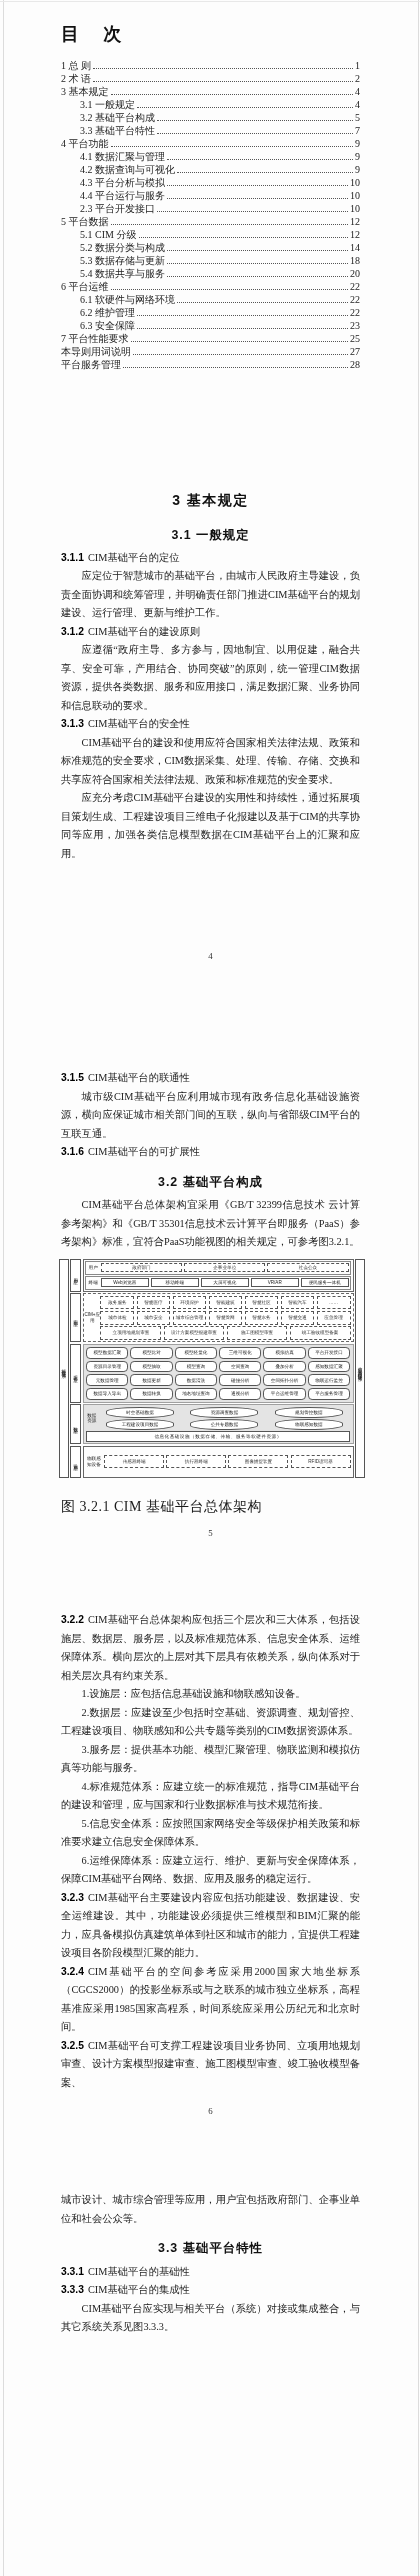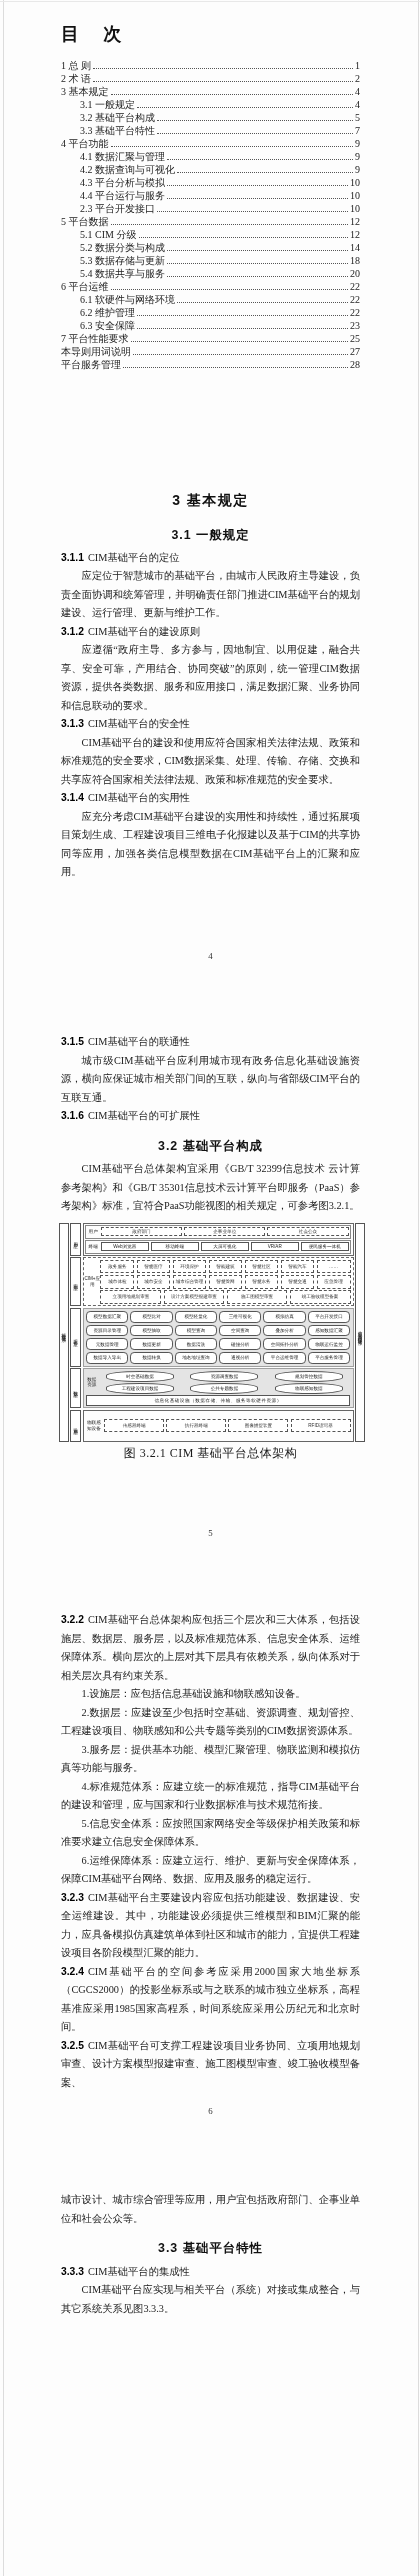--- a/index.html
+++ b/index.html
@@ -46,21 +46,21 @@
 .f1-svc .f1-items{flex:1}
 .f1-svc .f1-box{border-radius:4.1px}
 .f1-datawrap{height:40px;border:1.5px solid #a0a0a0;background:#e4e4e4;padding:1.5px 2.6px;display:flex;flex-direction:column;gap:1.5px}
 .f1-datarow{flex:1;display:flex;gap:1.5px}
 .f1-cylrows{flex:1;display:flex;flex-direction:column;gap:1.5px}
 .f1-cylrows .f1-items{flex:1}
 .f1-cyl{flex:1;border:0.5px solid #555;border-radius:50%/4.6px;background:#fff;display:flex;align-items:center;justify-content:center;text-align:center;margin:0 7.2px}
 .f1-infra{height:10.3px;border:0.5px solid #555;background:#fff;display:flex;align-items:center;justify-content:center;letter-spacing:0.5px}
 .f1-iot{flex:1;border:0.5px solid #666;padding:1px 2.1px;display:flex;gap:2.1px;align-items:center}
 .f1-iot .f1-items{height:13.4px}
-.figcap{font-size:12px;text-align:center;letter-spacing:0.5px;margin-top:3px;color:#1a1a1a}
+.figcap{font-size:14px;letter-spacing:0.5px;margin-top:20px;color:#1a1a1a}
 </style>
 </head>
 <body>
 
 <div class="edge l"></div>
 <div class="edge r"></div>
 <div class="topline"></div>
 
 <section class="sec" style="top:21.6px">
   <div class="toc-title">目　次</div>
@@ -226,28 +226,27 @@
         <div class="clause-head"><b class="cnum">3.1.2</b><span>CIM基础平台的建设原则</span></div>
         <p class="bp ind">应遵循“政府主导、多方参与，因地制宜、以用促建，融合共享、安全可靠，产用结合、协同突破”的原则，统一管理CIM数据资源，提供各类数据、服务和应用接口，满足数据汇聚、业务协同和信息联动的要求。</p>
       </div>
 
       <div class="clause">
         <div class="clause-head"><b class="cnum">3.1.3</b><span>CIM基础平台的安全性</span></div>
         <p class="bp ind">CIM基础平台的建设和使用应符合国家相关法律法规、政策和标准规范的安全要求，CIM数据采集、处理、传输、存储、交换和共享应符合国家相关法律法规、政策和标准规范的安全要求。</p>
       </div>
 
       <div class="clause">
-        <div class="clause-head"><b class="cnum">3.1.4</b><span>CIM基础平台的实用性</span></div>
         <p class="bp ind">应充分考虑CIM基础平台建设的实用性和持续性，通过拓展项目策划生成、工程建设项目三维电子化报建以及基于CIM的共享协同等应用，加强各类信息模型数据在CIM基础平台上的汇聚和应用。</p>
       </div>
     </div>
 </section>
 <div class="pnum" style="top:951px">4</div>
 
-<section class="sec" style="top:1033px">
+<section class="sec" style="top:1069px">
   <div>
 
       <div class="clause">
         <div class="clause-head"><b class="cnum">3.1.5</b><span>CIM基础平台的联通性</span></div>
         <p class="bp ind">城市级CIM基础平台应利用城市现有政务信息化基础设施资源，横向应保证城市相关部门间的互联，纵向与省部级CIM平台的互联互通。</p>
       </div>
 
       <div class="clause">
         <div class="clause-head"><b class="cnum">3.1.6</b><span>CIM基础平台的可扩展性</span></div>
       </div>
@@ -421,20 +420,21 @@
     </div>
 </section>
 <div class="pnum" style="top:2106px">6</div>
 
 <section class="sec" style="top:2191px">
   <p class="bp">城市设计、城市综合管理等应用，用户宜包括政府部门、企事业单位和社会公众等。</p>
   <div class="h2">3.3 基础平台特性</div>
   <div>
 
       <div class="clause">
+        <div class="clause-head"><b class="cnum">3.3.1</b><span>CIM基础平台的基础性</span></div>
       </div>
 
 
       <div class="clause">
         <div class="clause-head"><b class="cnum">3.3.3</b><span>CIM基础平台的集成性</span></div>
         <p class="bp ind">CIM基础平台应实现与相关平台（系统）对接或集成整合，与其它系统关系见图3.3.3。</p>
       </div>
     </div>
 </section>
 

